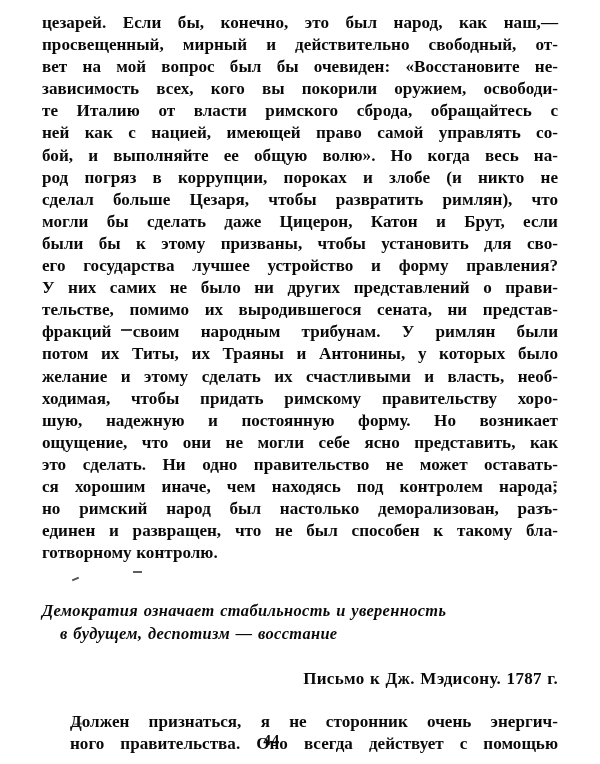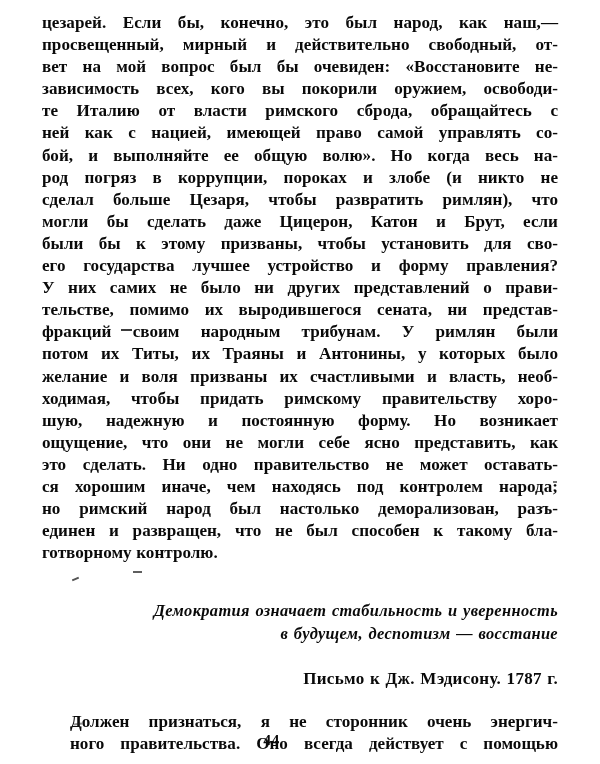--- a/index.html
+++ b/index.html
@@ -62,21 +62,21 @@
   }
 
   
   .section-heading {
     margin: 0;
     padding: 0;
     font-size: 16.4px;
     line-height: 23px;
     font-style: italic;
     font-weight: 700;
-    text-align: right;
+    text-align: left;
     letter-spacing: 0.35px;
     word-spacing: 1.2px;
   }
   .section-heading .h-line {
     display: block;
     white-space: nowrap;
   }
   .section-heading .h-line.second {
     padding-left: 18px;
   }
@@ -170,21 +170,21 @@
       <span class="line">бой, и выполняйте ее общую волю». Но когда весь на-</span>
       <span class="line">род погряз в коррупции, пороках и злобе (и никто не</span>
       <span class="line">сделал больше Цезаря, чтобы развратить римлян), что</span>
       <span class="line">могли бы сделать даже Цицерон, Катон и Брут, если</span>
       <span class="line">были бы к этому призваны, чтобы установить для сво-</span>
       <span class="line">его государства лучшее устройство и форму правления?</span>
       <span class="line">У них самих не было ни других представлений о прави-</span>
       <span class="line">тельстве, помимо их выродившегося сената, ни представ-</span>
       <span class="line">фракций своим народным трибунам. У римлян были</span>
       <span class="line">потом их Титы, их Траяны и Антонины, у которых было</span>
-      <span class="line">желание и воля призваны их счастливыми и власть, необ-</span>
+      <span class="line">желание и этому сделать их счастливыми и власть, необ-</span>
       <span class="line">ходимая, чтобы придать римскому правительству хоро-</span>
       <span class="line">шую, надежную и постоянную форму. Но возникает</span>
       <span class="line">ощущение, что они не могли себе ясно представить, как</span>
       <span class="line">это сделать. Ни одно правительство не может оставать-</span>
       <span class="line">ся хорошим иначе, чем находясь под контролем народа;</span>
       <span class="line">но римский народ был настолько деморализован, разъ-</span>
       <span class="line">единен и развращен, что не был способен к такому бла-</span>
       <span class="line last">готворному контролю.</span>
     </div>
 

